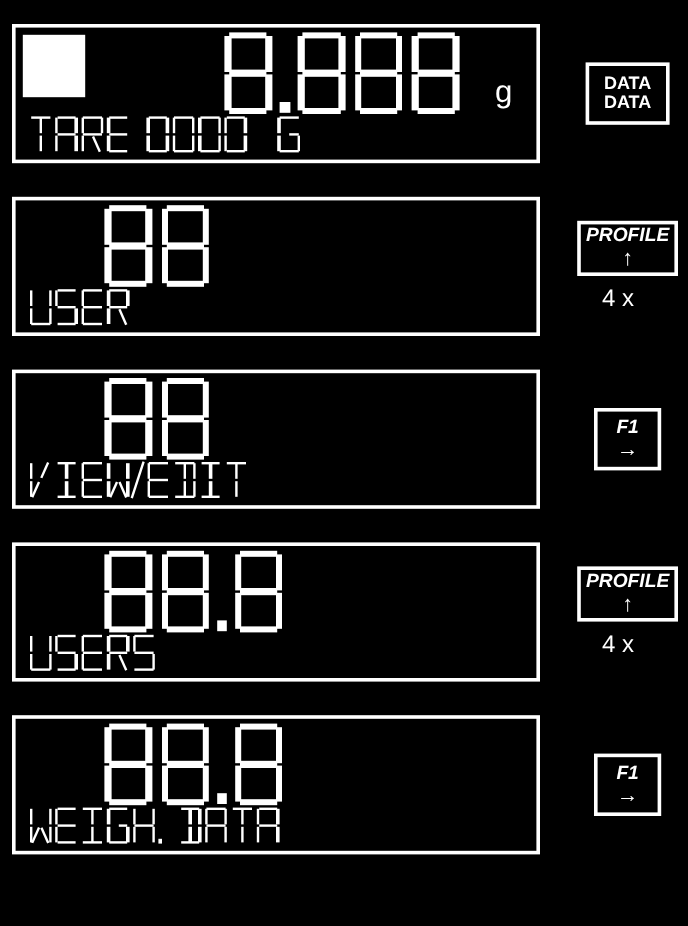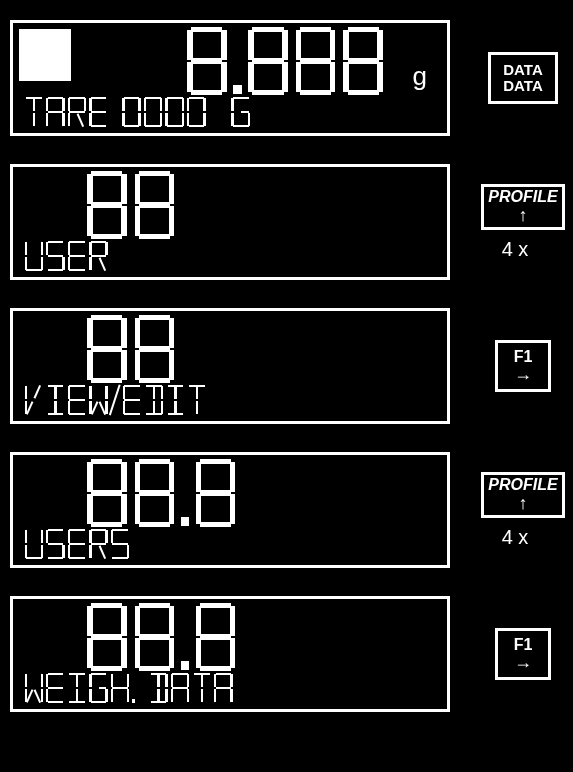--- a/index.html
+++ b/index.html
@@ -40,21 +40,21 @@
     flex-direction: column;
     align-items: center;
     justify-content: center;
     font-family: Arial, Helvetica, sans-serif;
     font-weight: 700;
     font-size: 16px;
     line-height: 1.05;
     text-align: center;
     margin-left: 16px;
   }
-  .key.small { width: 56px; height: 52px; }
+  .key.small { width: 56px; height: 52px; font-style: italic; }
   .key.wide  { width: 84px; height: 46px; font-style: italic; }
   .key.db    { width: 70px; height: 52px; font-size: 15px; }
   .key .arrow { font-size: 18px; line-height: 1; }
   .side-label {
     font-family: Arial, Helvetica, sans-serif;
     font-size: 20px;
   }
 
   
   .stability {

